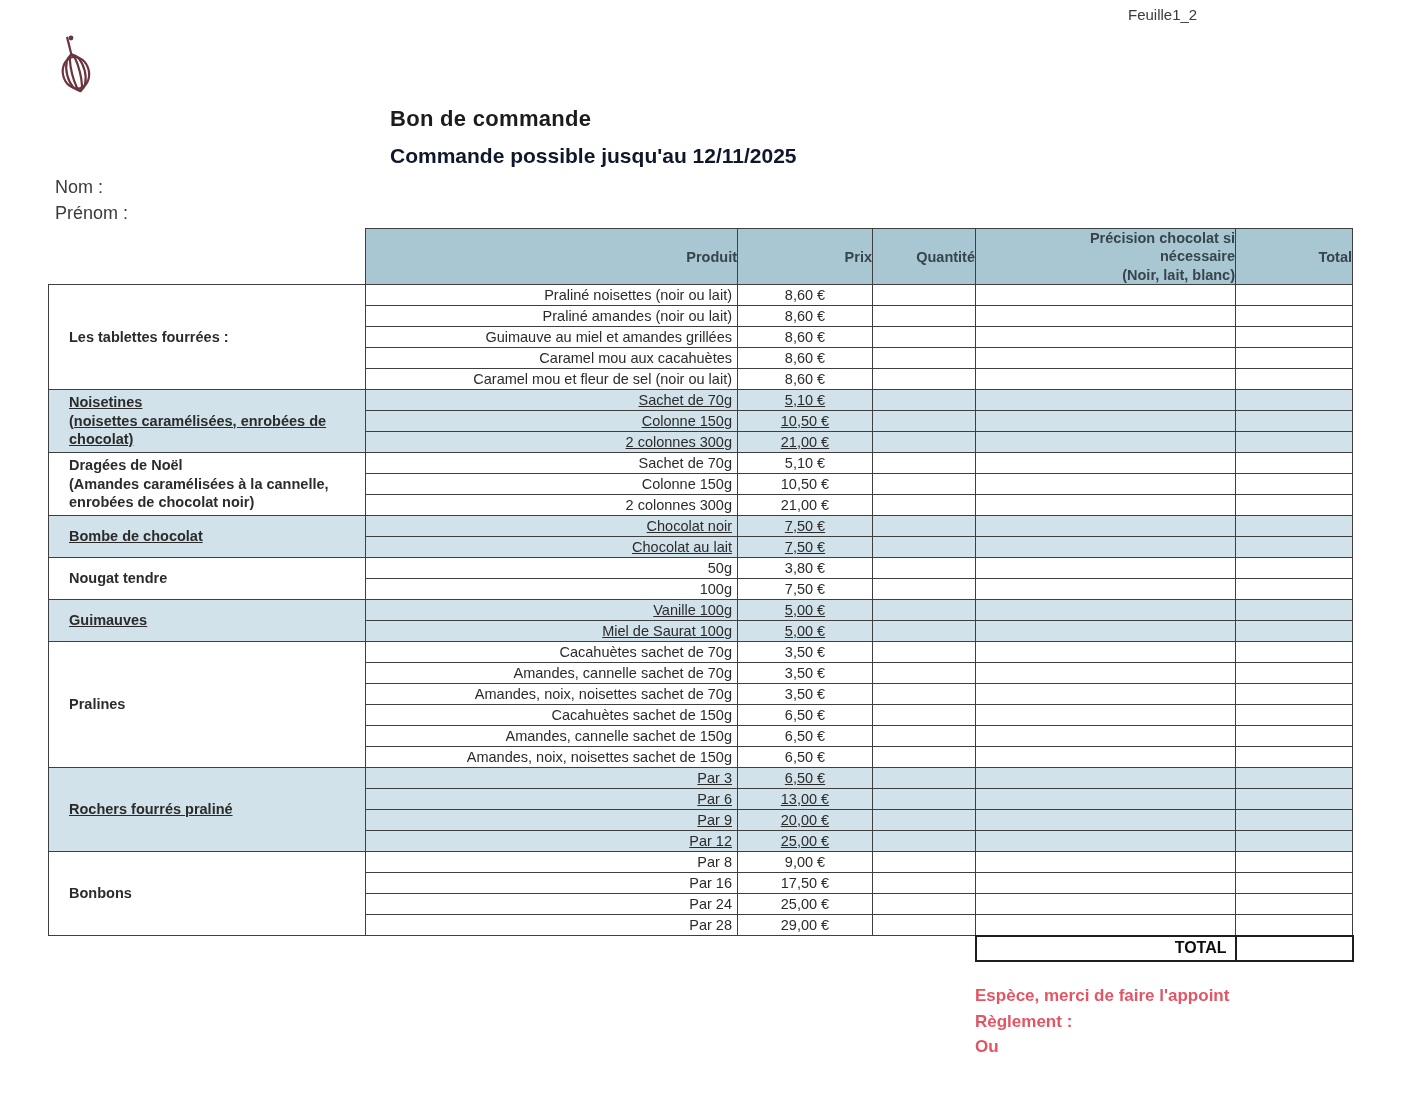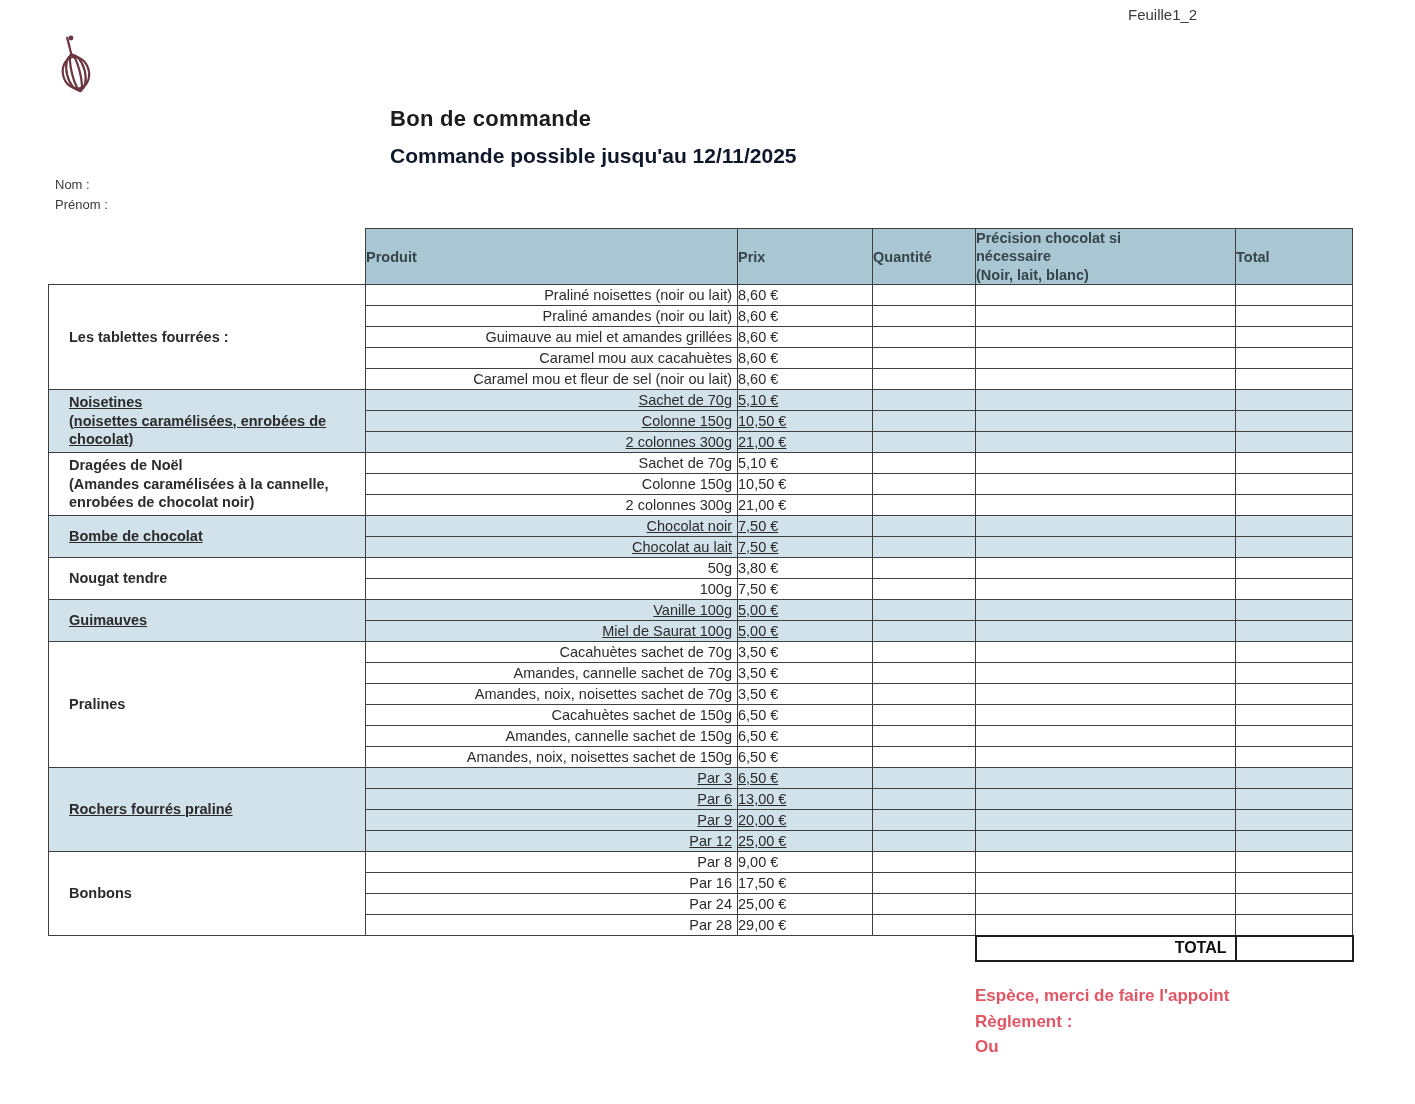--- a/index.html
+++ b/index.html
@@ -13,38 +13,38 @@
   .logo { position:absolute; top:34px; left:52px; display:flex; align-items:flex-start; color:#6b3540; }
   .whisk-wrap { width:44px; height:62px; }
   .logo-text { margin-left:2px; }
   .logo-script { font-family:"DejaVu Serif", serif; font-style:italic; font-weight:bold; font-size:15px; margin-left:30px; }
   .logo-main { font-size:27px; font-weight:bold; letter-spacing:1.5px; margin-top:1px; }
 
   .title-block { position:absolute; top:106px; left:390px; width:830px; text-align:left; }
   .title { font-size:22px; font-weight:bold; color:#1c1c1c; letter-spacing:.3px; }
   .subtitle { font-size:21px; font-weight:bold; color:#0f172a; margin-top:12px; }
 
-  .names { position:absolute; top:177px; left:55px; font-size:13px; color:#3a3a3a; }
+  .names { position:absolute; top:177px; left:55px; font-size:18px; color:#3a3a3a; }
   .names div { margin-bottom:5px; }
 
   table.order-table { position:absolute; top:228px; left:48px; border-collapse:collapse; table-layout:fixed; }
   .order-table th, .order-table td { border:1px solid #3f3f3f; font-size:14.5px; color:#2b2b2b; }
   .order-table thead th {
     background:#a9c7d3; color:#36454c; font-weight:bold;
-    height:56px; text-align:left; vertical-align:middle;
+    height:56px; text-align:right; vertical-align:middle;
   }
   .order-table th.spacer, .order-table td.blank { border:none; background:transparent; }
   .precision-head { white-space:pre-line; line-height:1.25; }
   .order-table tbody td { height:21px; }
   td.cat {
     font-weight:bold; vertical-align:middle;
     white-space:pre-line; line-height:1.3; padding:0 20px;
   }
   td.prod { text-align:right; padding:1px 5px; white-space:nowrap; overflow:hidden; }
-  td.price { text-align:left; }
+  td.price { text-align:center; }
   tr.shaded td { background:#d2e2ea;text-decoration:underline; }
   tfoot td { height:25px; }
   tfoot .total-label {
     font-weight:bold; text-align:right; font-size:16px; padding:2px 8px;
     color:#0e0e0e; border:2px solid #1e1e1e;
   }
   tfoot .grand { border:2px solid #1e1e1e; }
 
   .reglement { position:absolute; left:975px; top:983px; color:#e25565; font-weight:bold; font-size:17px; line-height:1.5; }
 </style>

